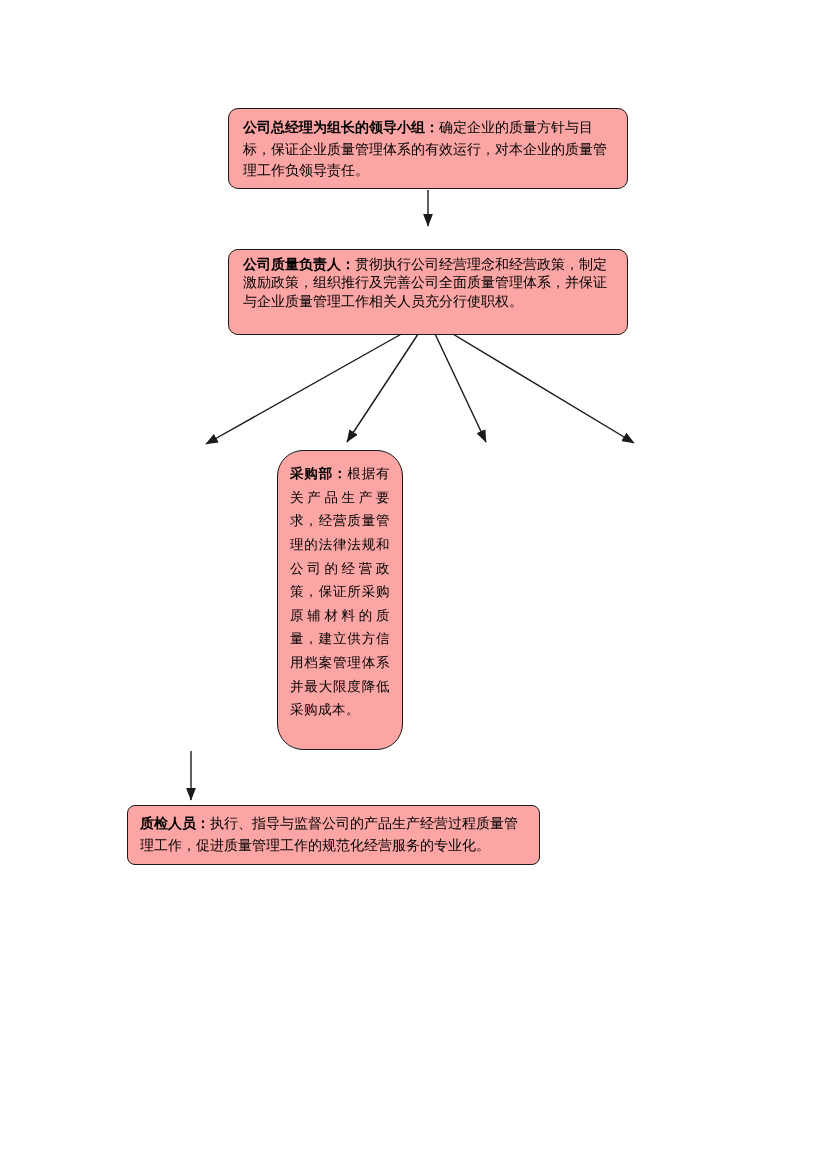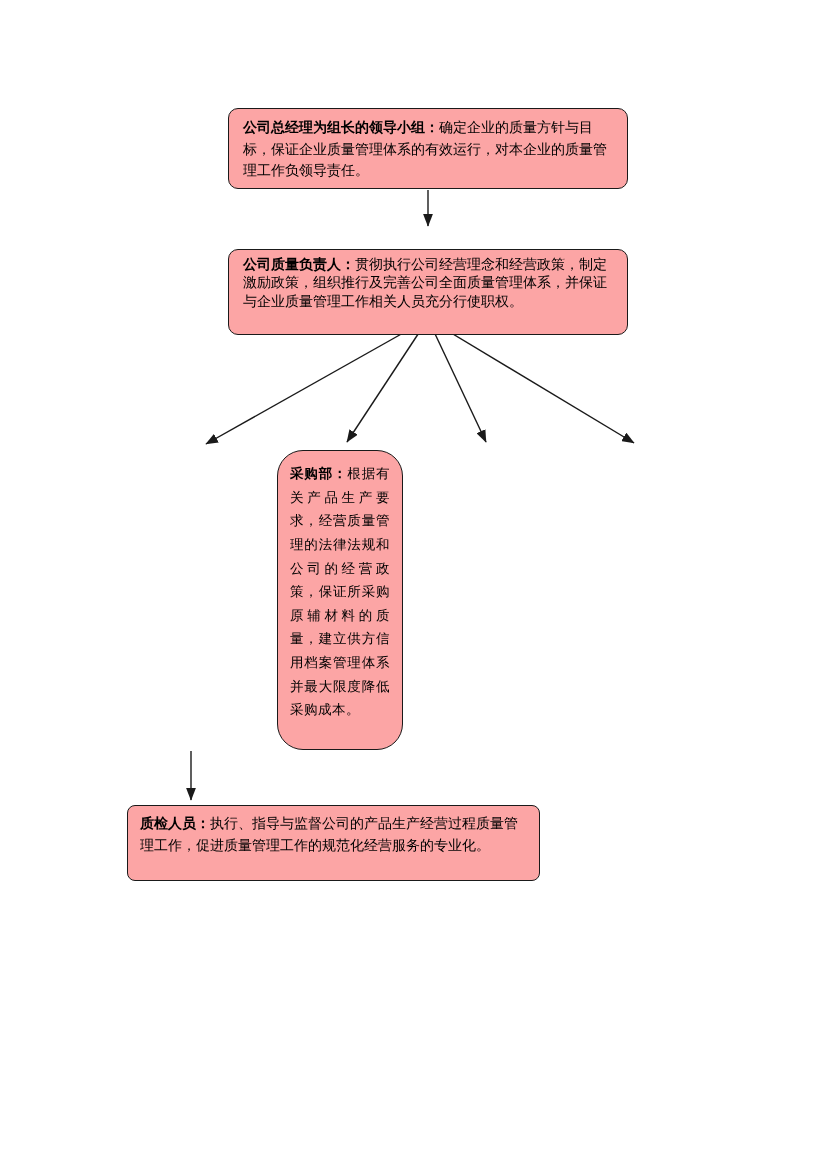--- a/index.html
+++ b/index.html
@@ -42,21 +42,21 @@
     text-align: justify;
     font-size: 13.5px;
     line-height: 1.75;
     letter-spacing: 0.5px;
   }
   .n-d1 { left: 127px; width: 128px; }
   .n-d2 { left: 277px; width: 126px; }
   .n-d3 { left: 430px; width: 120px; }
   .n-d4 { left: 578px; width: 131px; }
   .n-bottom {
-    left: 127px; top: 805px; width: 413px; height: 76px;
+    left: 127px; top: 805px; width: 413px; height: 60px;
     padding: 7px 12px; border-radius: 8px; line-height: 1.6;
   }
 </style>
 </head>
 <body>
 
 <div class="page">
 
   <svg class="connectors" width="827" height="1169" viewBox="0 0 827 1169" xmlns="http://www.w3.org/2000/svg">
     <defs>

